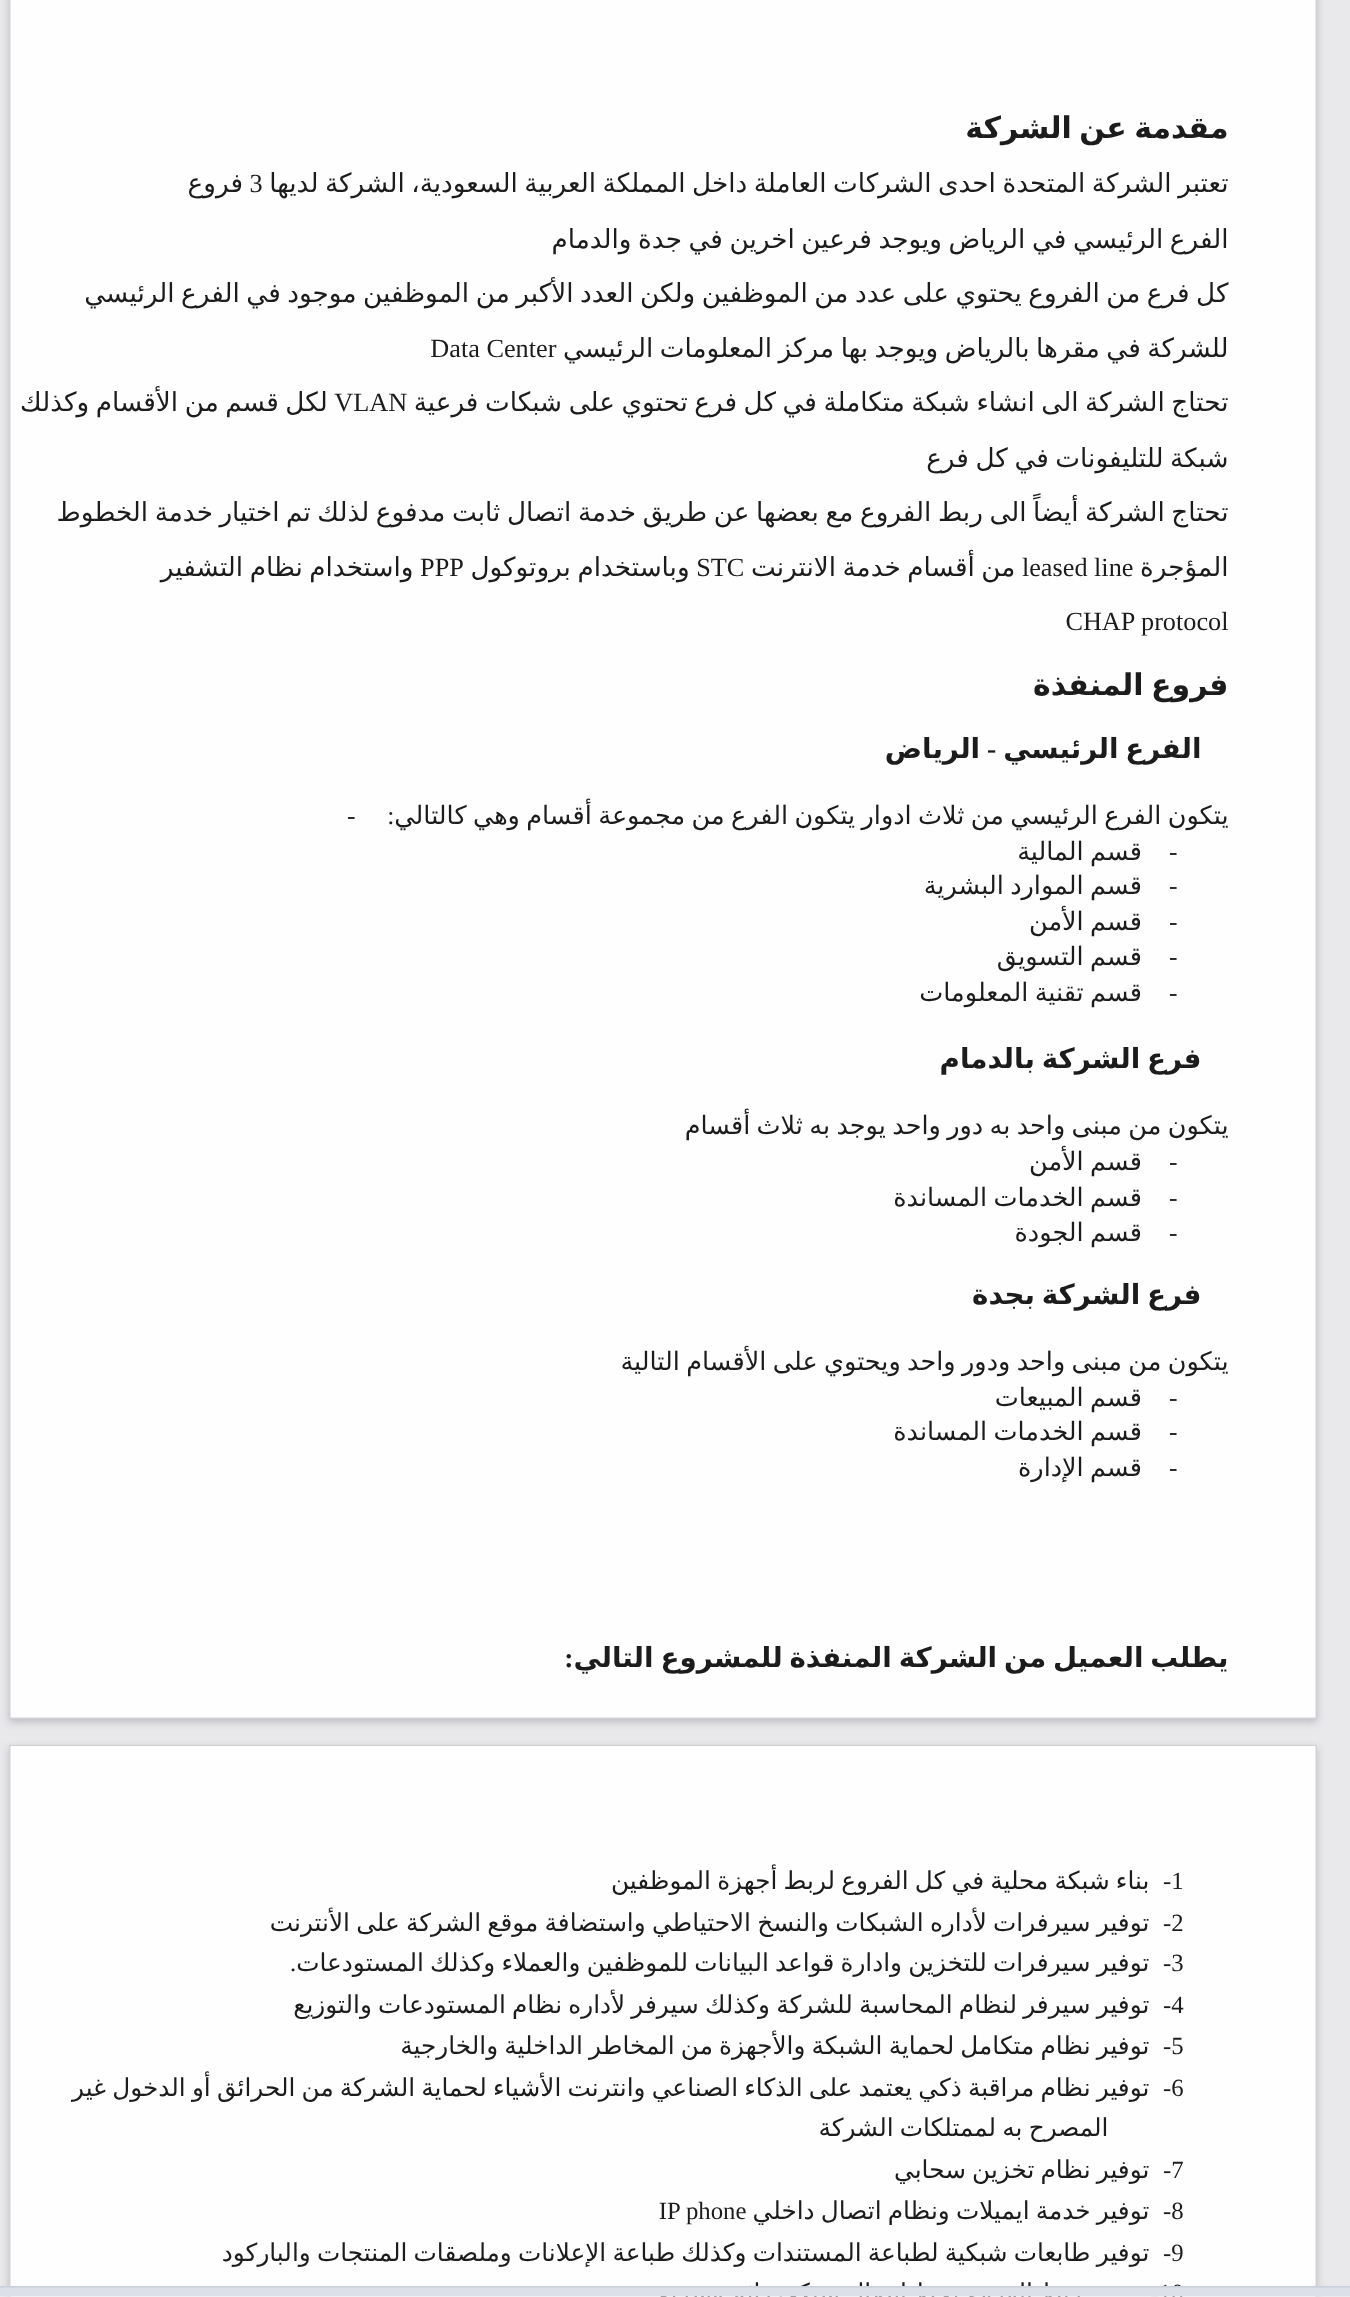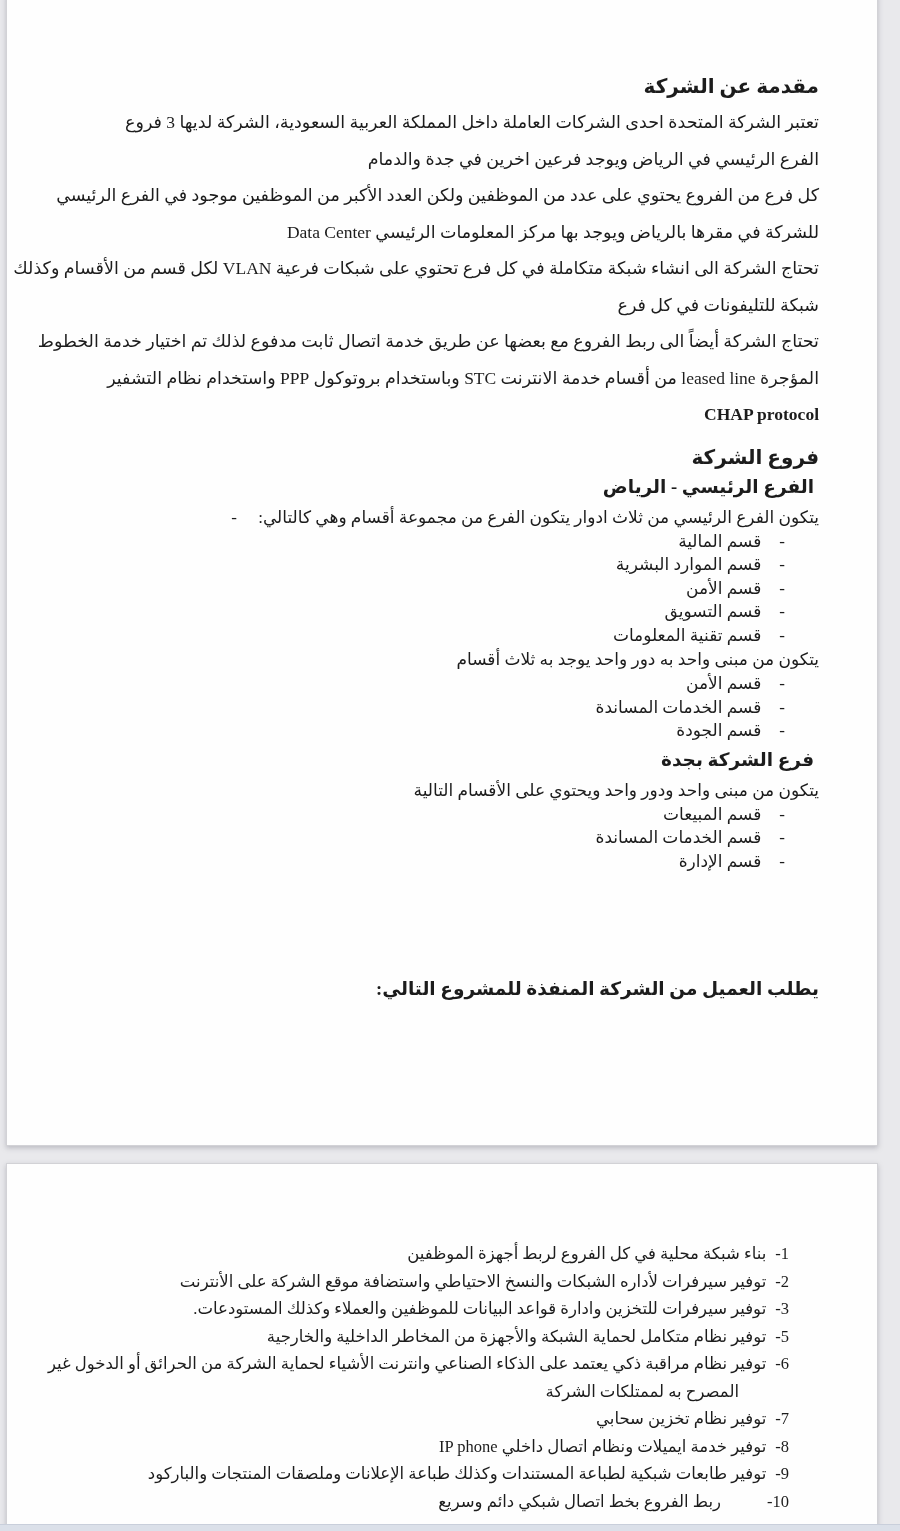--- a/index.html
+++ b/index.html
@@ -33,30 +33,30 @@
   }
   .page-1 .content { padding-top: 78px; }
   .page-2 .content { padding-top: 76px; }
 
   h1, h2 {
     font-size: 20px; line-height: 26px; font-weight: 700; margin: 0;
   }
   h1 { margin-bottom: 5px; }
   h2 { margin-top: 11px; }
   h3 {
-    font-size: 18.5px; line-height: 25px; font-weight: 700; margin: 5px;
+    font-size: 18.5px; line-height: 25px; font-weight: 700; margin: 18px;
   }
   .h3-gap { margin-top: 22px; }
 
   .para {
     font-size: 17.5px;
     line-height: 36.5px;
     white-space: nowrap;
   }
-  .chap-line { padding-left: 5px; font-weight: bold; }
+  .chap-line { padding-left: 5px; }
 
   .branch-intro {
     font-size: 17px; line-height: 25px;
     white-space: pre-wrap;
   }
 
   .dept-list { margin: 0 34px 0 0; }
   .dept {
     font-size: 17px; line-height: 23.5px;
   }
@@ -99,32 +99,33 @@
       <div class="para">تعتبر الشركة المتحدة احدى الشركات العاملة داخل المملكة العربية السعودية، الشركة لديها 3 فروع</div>
       <div class="para">الفرع الرئيسي في الرياض ويوجد فرعين اخرين في جدة والدمام</div>
       <div class="para">كل فرع من الفروع يحتوي على عدد من الموظفين ولكن العدد الأكبر من الموظفين موجود في الفرع الرئيسي</div>
       <div class="para">للشركة في مقرها بالرياض ويوجد بها مركز المعلومات الرئيسي Data Center</div>
       <div class="para">تحتاج الشركة الى انشاء شبكة متكاملة في كل فرع تحتوي على شبكات فرعية VLAN لكل قسم من الأقسام وكذلك</div>
       <div class="para">شبكة للتليفونات في كل فرع</div>
       <div class="para">تحتاج الشركة أيضاً الى ربط الفروع مع بعضها عن طريق خدمة اتصال ثابت مدفوع لذلك تم اختيار خدمة الخطوط</div>
       <div class="para">المؤجرة leased line من أقسام خدمة الانترنت STC وباستخدام بروتوكول PPP واستخدام نظام التشفير</div>
       <div class="para chap-line">CHAP protocol</div>
 
-      <h2>فروع الشركة</h2>
+      <h2>فروع المنفذة</h2>
 
       <h3>الفرع الرئيسي - الرياض</h3>
       <div class="branch-intro">يتكون الفرع الرئيسي من ثلاث ادوار يتكون الفرع من مجموعة أقسام وهي كالتالي:     -</div>
       <div class="dept-list">
         <div class="dept"><span class="dash">-</span><span>قسم المالية</span></div>
         <div class="dept"><span class="dash">-</span><span>قسم الموارد البشرية</span></div>
         <div class="dept"><span class="dash">-</span><span>قسم الأمن</span></div>
         <div class="dept"><span class="dash">-</span><span>قسم التسويق</span></div>
         <div class="dept"><span class="dash">-</span><span>قسم تقنية المعلومات</span></div>
       </div>
 
+      <h3 class="h3-gap">فرع الشركة بالدمام</h3>
       <div class="branch-intro">يتكون من مبنى واحد به دور واحد يوجد به ثلاث أقسام</div>
       <div class="dept-list">
         <div class="dept"><span class="dash">-</span><span>قسم الأمن</span></div>
         <div class="dept"><span class="dash">-</span><span>قسم الخدمات المساندة</span></div>
         <div class="dept"><span class="dash">-</span><span>قسم الجودة</span></div>
       </div>
 
       <h3>فرع الشركة بجدة</h3>
       <div class="branch-intro">يتكون من مبنى واحد ودور واحد ويحتوي على الأقسام التالية</div>
       <div class="dept-list">
@@ -138,20 +139,21 @@
     </div>
   </div>
 
   <div class="page page-2">
 
     <div class="content">
       <div class="req-list">
         <div class="req-item"><span class="req-num">1-</span><span class="req-text">بناء شبكة محلية في كل الفروع لربط أجهزة الموظفين</span></div>
         <div class="req-item"><span class="req-num">2-</span><span class="req-text">توفير سيرفرات لأداره الشبكات والنسخ الاحتياطي واستضافة موقع الشركة على الأنترنت</span></div>
         <div class="req-item"><span class="req-num">3-</span><span class="req-text">توفير سيرفرات للتخزين وادارة قواعد البيانات للموظفين والعملاء وكذلك المستودعات.</span></div>
+        <div class="req-item"><span class="req-num">4-</span><span class="req-text">توفير سيرفر لنظام المحاسبة للشركة وكذلك سيرفر لأداره نظام المستودعات والتوزيع</span></div>
         <div class="req-item"><span class="req-num">5-</span><span class="req-text">توفير نظام متكامل لحماية الشبكة والأجهزة من المخاطر الداخلية والخارجية</span></div>
         <div class="req-item"><span class="req-num">6-</span><span class="req-text">توفير نظام مراقبة ذكي يعتمد على الذكاء الصناعي وانترنت الأشياء لحماية الشركة من الحرائق أو الدخول غير المصرح به لممتلكات الشركة</span></div>
         <div class="req-item"><span class="req-num">7-</span><span class="req-text">توفير نظام تخزين سحابي</span></div>
         <div class="req-item"><span class="req-num">8-</span><span class="req-text">توفير خدمة ايميلات ونظام اتصال داخلي IP phone</span></div>
         <div class="req-item"><span class="req-num">9-</span><span class="req-text">توفير طابعات شبكية لطباعة المستندات وكذلك طباعة الإعلانات وملصقات المنتجات والباركود</span></div>
         <div class="req-item req-gap"><span class="req-num">10-</span><span class="req-text">ربط الفروع بخط اتصال شبكي دائم وسريع</span></div>
       </div>
     </div>
   </div>
 

